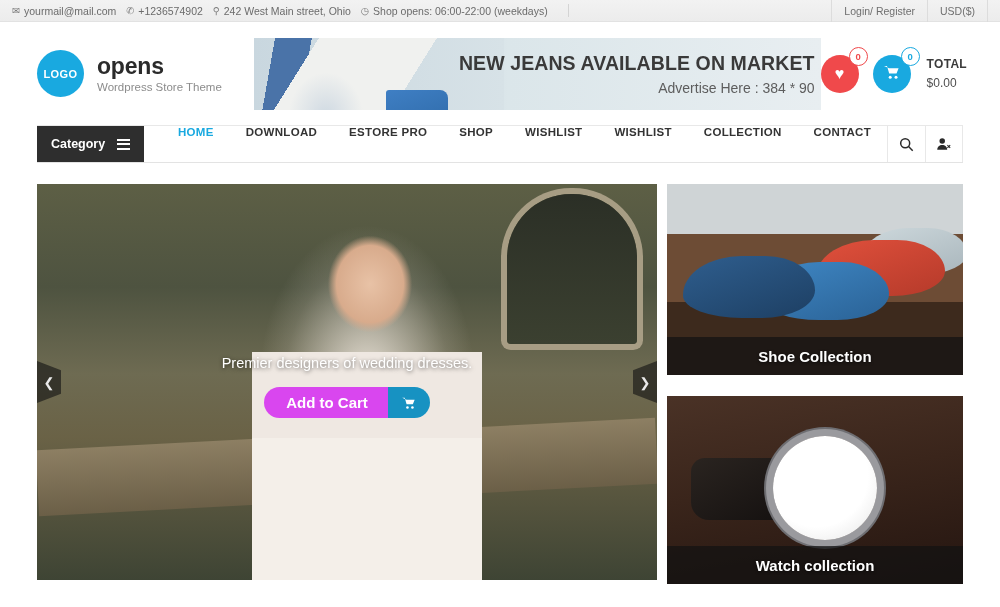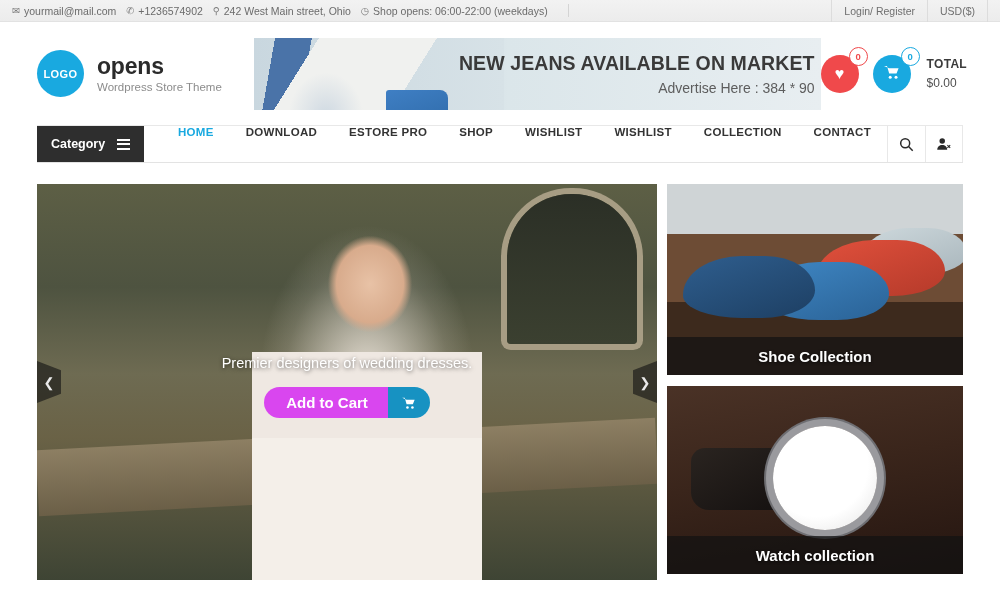--- a/index.html
+++ b/index.html
@@ -175,21 +175,21 @@
   }
   .slider-arrow {
     position: absolute; top: 50%; transform: translateY(-50%);
     width: 24px; height: 42px; background: rgba(20,20,20,.62);
     display: flex; align-items: center; justify-content: center;
     color: #eaeaea; font-size: 13px; cursor: pointer;
   }
   .arrow-prev { left: 0; clip-path: polygon(0 0, 100% 22%, 100% 78%, 0 100%); }
   .arrow-next { right: 0; clip-path: polygon(0 22%, 100% 0, 100% 100%, 0 78%); }
 
-  .side-cards { display: flex; flex-direction: column; gap: 11px; width: 296px; }
+  .side-cards { display: flex; flex-direction: column; gap: 21px; width: 296px; }
   .coll-card { position: relative; overflow: hidden; cursor: pointer; }
   .coll-shoe { height: 191px; }
   .coll-watch { height: 188px; padding-left: 27px; }
   .shoe-img {
     position:absolute; inset:0;
     background:
       linear-gradient(180deg,#cfd4d6 0 26%, #6d4c35 26% 62%, #3d2a1d 62% 100%);
   }
   .shoe-img .sh { position:absolute; border-radius: 50% 42% 46% 50% / 70% 62% 50% 40%; }
   .sh1 { left:16px; top:72px; width:132px; height:62px; background: linear-gradient(160deg,#2f5e8e,#1d3f63); }

